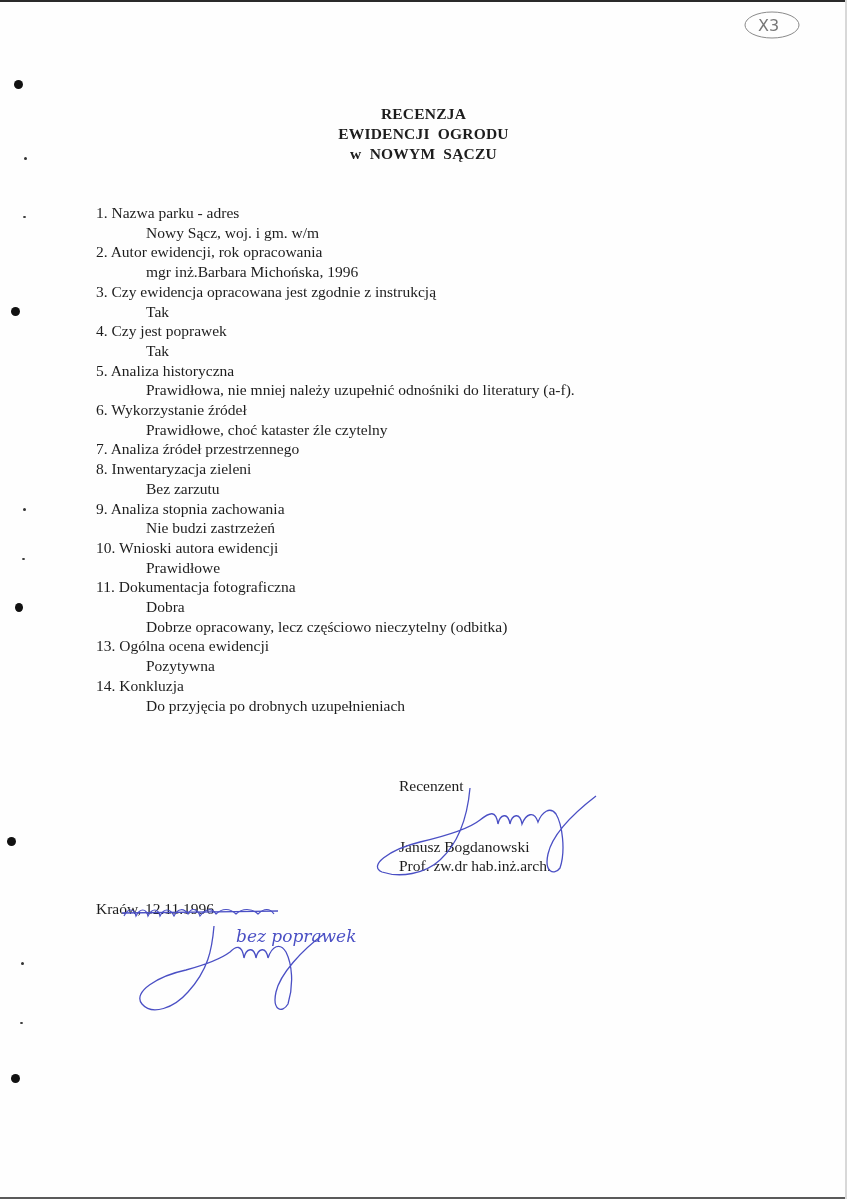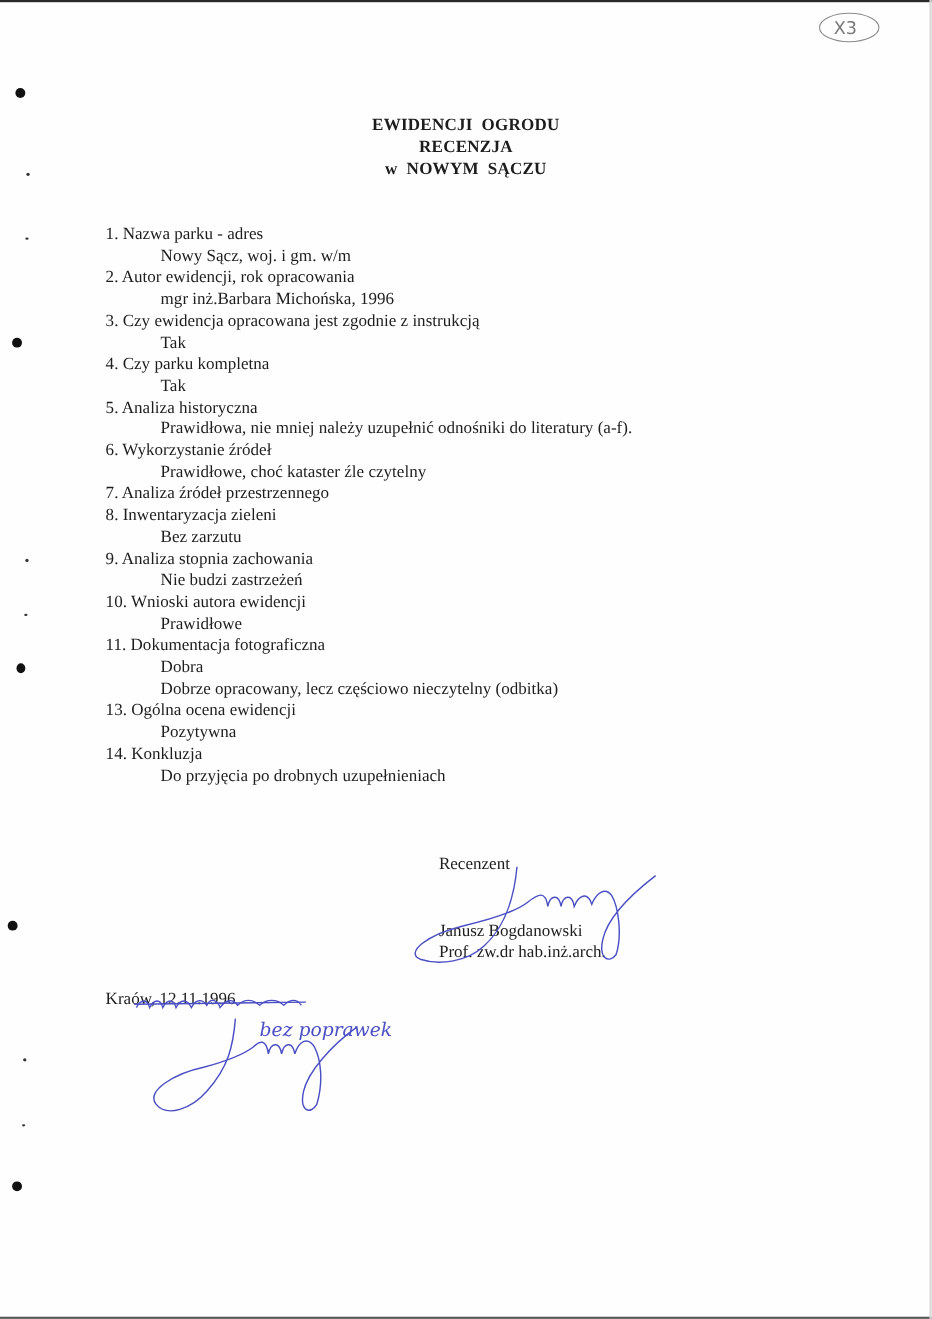--- a/index.html
+++ b/index.html
@@ -54,40 +54,40 @@
 <div class="hole" style="left:11px;top:307px;width:9px;height:9px;"></div>
 <div class="speck" style="left:23px;top:508px;width:3px;height:3px;"></div>
 <div class="speck" style="left:22px;top:558px;width:3px;height:2px;"></div>
 <div class="hole" style="left:15px;top:603px;width:8px;height:9px;"></div>
 <div class="hole" style="left:7px;top:837px;width:9px;height:9px;"></div>
 <div class="speck" style="left:21px;top:962px;width:3px;height:3px;"></div>
 <div class="speck" style="left:20px;top:1022px;width:3px;height:2px;"></div>
 <div class="hole" style="left:11px;top:1074px;width:9px;height:9px;"></div>
 
 <div class="title-block">
+  <div>RECENZJA</div>
   <div>EWIDENCJI  OGRODU</div>
-  <div>RECENZJA</div>
   <div>w  NOWYM  SĄCZU</div>
 </div>
 
 <div class="items">
   <div>
     <div class="item-q"><span>1.</span> <span>Nazwa parku - adres</span></div>
     <div class="item-a">Nowy Sącz, woj. i gm. w/m</div>
   </div>
   <div>
     <div class="item-q"><span>2.</span> <span>Autor ewidencji, rok opracowania</span></div>
     <div class="item-a">mgr inż.Barbara Michońska, 1996</div>
   </div>
   <div>
     <div class="item-q"><span>3.</span> <span>Czy ewidencja opracowana jest zgodnie z instrukcją</span></div>
     <div class="item-a">Tak</div>
   </div>
   <div>
-    <div class="item-q"><span>4.</span> <span>Czy parku kompletna</span></div>
+    <div class="item-q"><span>4.</span> <span>Czy jest poprawek</span></div>
     <div class="item-a">Tak</div>
   </div>
   <div>
     <div class="item-q"><span>5.</span> <span>Analiza historyczna</span></div>
     <div class="item-a">Prawidłowa, nie mniej należy uzupełnić odnośniki do literatury (a-f).</div>
   </div>
   <div>
     <div class="item-q"><span>6.</span> <span>Wykorzystanie źródeł</span></div>
     <div class="item-a">Prawidłowe, choć kataster źle czytelny</div>
   </div>

